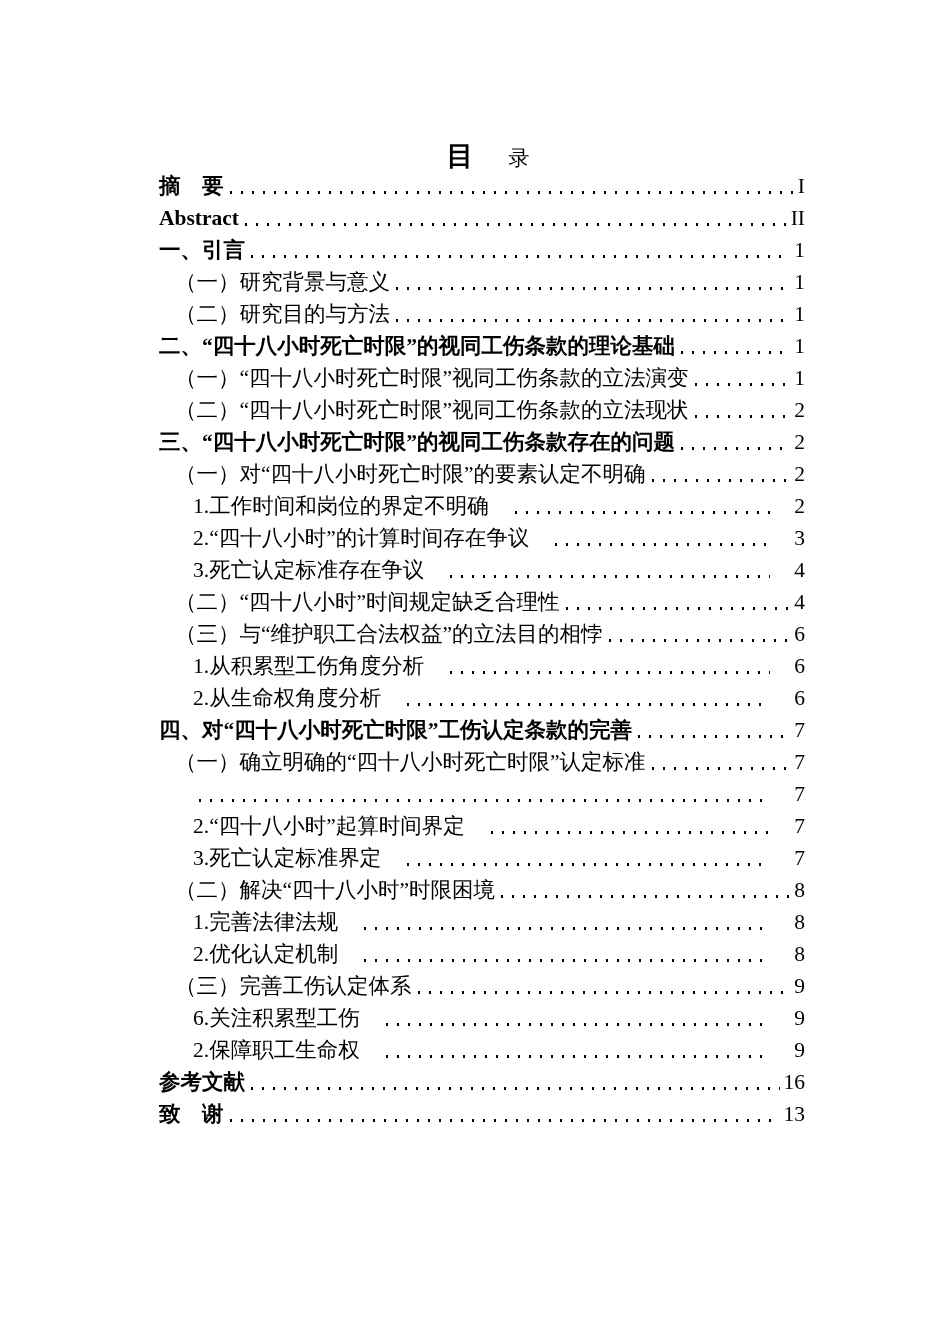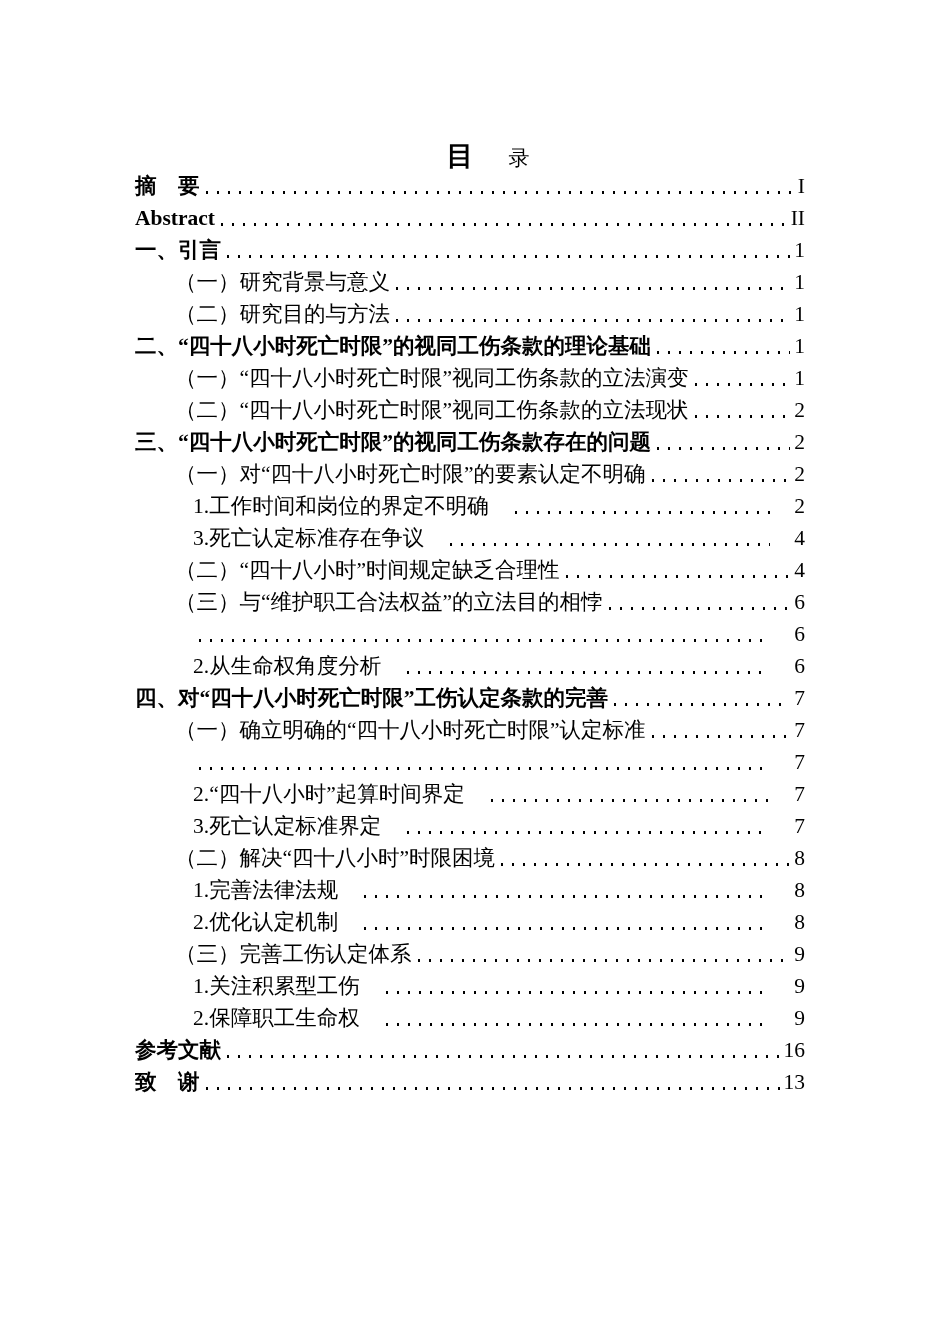--- a/index.html
+++ b/index.html
@@ -48,21 +48,21 @@
   .toc-row {
     display: flex;
     align-items: baseline;
     font-size: 21.5px;
     line-height: 32px;
     height: 32px;
     white-space: nowrap;
   }
   .toc-row.level-2 { padding-left: 40px; justify-content: flex-end; }
   .toc-row.level-3 { padding-left: 58px; gap: 20px; }
-  .toc-row.bold .toc-label { font-weight: bold; }
+  .toc-row.bold .toc-label { font-weight: bold; margin-left: 24px; }
   .toc-label {
     flex: 0 0 auto;
   }
   .toc-leader {
     flex: 1 1 auto;
     position: relative;
     align-self: stretch;
     margin: 0 1px;
     min-width: 12px;
   }
@@ -150,40 +150,46 @@
     <span class="toc-leader"></span>
     <span class="toc-page">2</span>
   </div>
 
   <div class="toc-row level-3">
     <span class="toc-label">1.工作时间和岗位的界定不明确</span>
     <span class="toc-leader"></span>
     <span class="toc-page">2</span>
   </div>
 
+  <div class="toc-row level-3">
+    <span class="toc-label">2.“四十八小时”的计算时间存在争议</span>
+    <span class="toc-leader"></span>
+    <span class="toc-page">3</span>
+  </div>
 
   <div class="toc-row level-3">
     <span class="toc-label">3.死亡认定标准存在争议</span>
     <span class="toc-leader"></span>
     <span class="toc-page">4</span>
   </div>
 
   <div class="toc-row level-2">
     <span class="toc-label">（二）“四十八小时”时间规定缺乏合理性</span>
     <span class="toc-leader"></span>
     <span class="toc-page">4</span>
   </div>
 
   <div class="toc-row level-2">
     <span class="toc-label">（三）与“维护职工合法权益”的立法目的相悖</span>
     <span class="toc-leader"></span>
     <span class="toc-page">6</span>
   </div>
 
   <div class="toc-row level-3">
+    <span class="toc-label">1.从积累型工伤角度分析</span>
     <span class="toc-leader"></span>
     <span class="toc-page">6</span>
   </div>
 
   <div class="toc-row level-3">
     <span class="toc-label">2.从生命权角度分析</span>
     <span class="toc-leader"></span>
     <span class="toc-page">6</span>
   </div>
 
@@ -234,21 +240,21 @@
     <span class="toc-page">8</span>
   </div>
 
   <div class="toc-row level-2">
     <span class="toc-label">（三）完善工伤认定体系</span>
     <span class="toc-leader"></span>
     <span class="toc-page">9</span>
   </div>
 
   <div class="toc-row level-3">
-    <span class="toc-label">1.关注积累型工伤</span>
+    <span class="toc-label">6.关注积累型工伤</span>
     <span class="toc-leader"></span>
     <span class="toc-page">9</span>
   </div>
 
   <div class="toc-row level-3">
     <span class="toc-label">2.保障职工生命权</span>
     <span class="toc-leader"></span>
     <span class="toc-page">9</span>
   </div>
 

